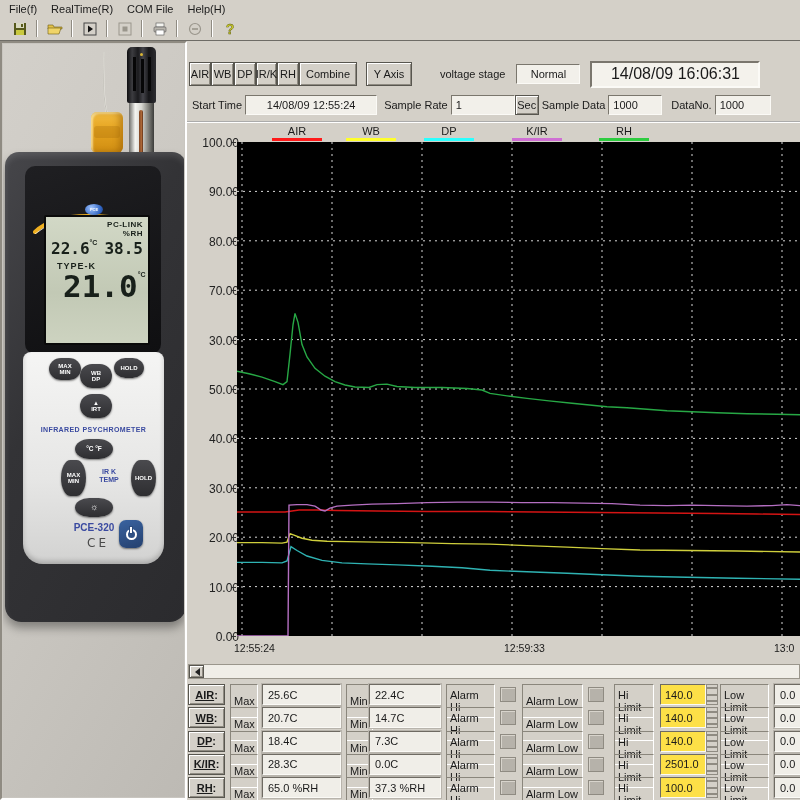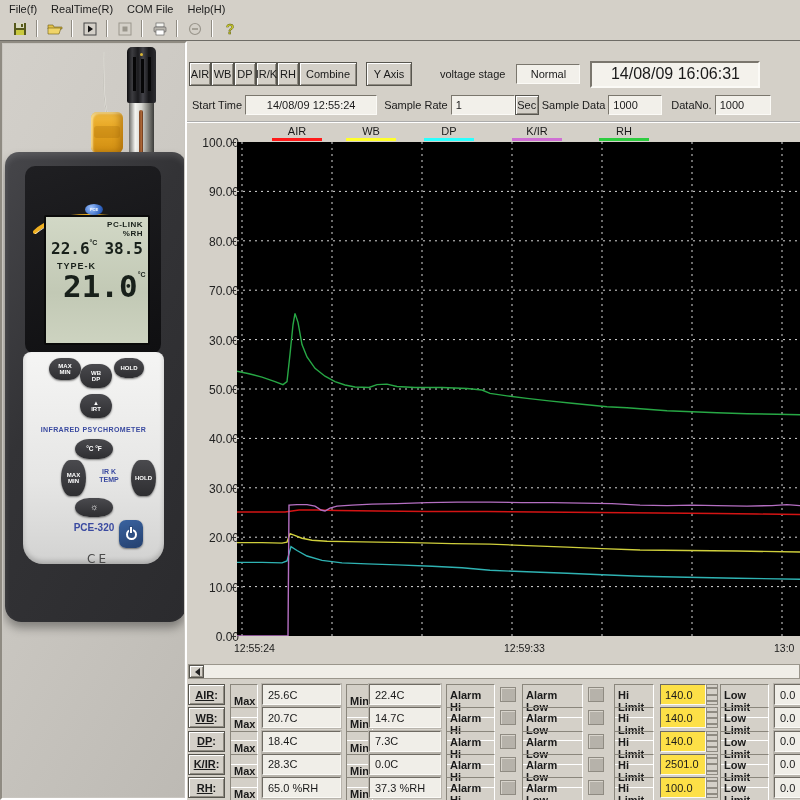--- a/index.html
+++ b/index.html
@@ -40,21 +40,21 @@
   .lcd-sup { font-size:7px; font-weight:bold; vertical-align:top; }
   .lcd-typek { font-size:9px; font-weight:bold; margin:3px 0 0 6px; letter-spacing:1px; }
   .lcd-big { font-size:31px; line-height:30px; font-family:"DejaVu Sans Mono", monospace; font-weight:bold; margin-left:12px; }
   .panel { left:20px; top:308px; width:141px; height:212px; background:linear-gradient(180deg,#f5f5f4 0%,#e6e6e5 60%,#d2d2d1 100%); border-radius:8px 8px 20px 20px; box-shadow:inset 0 -3px 5px rgba(0,0,0,.2); }
   .dbtn { position:absolute; background:linear-gradient(180deg,#4a4a4e,#2e2e31); color:#fff; border-radius:45% 45% 45% 45% / 60% 60% 60% 60%;
         font-size:6px; font-weight:bold; text-align:center; display:flex; align-items:center; justify-content:center; white-space:pre-line; line-height:6.5px; box-shadow:0 1px 2px rgba(0,0,0,.5); }
   .blue-txt { position:absolute; color:#3a4aa0; font-weight:bold; text-align:center; }
   .pwr { position:absolute; left:96px; top:168px; width:24px; height:28px; border-radius:7px; background:linear-gradient(160deg,#3a63a0,#24406e); display:flex; align-items:center; justify-content:center; box-shadow:0 1px 2px rgba(0,0,0,.5); }
   .pwr-ring { width:11px; height:11px; border:2px solid #fff; border-radius:50%; position:relative; }
   .pwr-ring::after { content:""; position:absolute; left:2.5px; top:-4px; width:2px; height:6px; background:#fff; box-shadow:0 0 0 1px #2c4c7e; }
-  .ce { position:absolute; left:64px; top:200px; font-size:12px; letter-spacing:3px; color:#4a4a4a; font-family:"DejaVu Sans", sans-serif; }
+  .ce { position:absolute; left:64px; top:184px; font-size:12px; letter-spacing:3px; color:#4a4a4a; font-family:"DejaVu Sans", sans-serif; }
 
   
   #right-pane { position:relative; width:613px; height:759px; background:#d4d0c8; overflow:hidden; }
   .rp-title { position:absolute; top:4px; left:0; width:100%; text-align:center; font-weight:bold; font-size:12px; }
   #row1 { position:absolute; top:20px; left:2px; height:26px; display:flex; align-items:center; }
   #row2 { position:absolute; top:53px; left:2px; height:21px; display:flex; align-items:center; }
   .btn { background:#d4d0c8; border:1px solid #58564f; box-shadow:inset 1px 1px 0 #fff, inset -1px -1px 0 #8f8b82; text-align:center; font-size:11px; display:flex; align-items:center; justify-content:center; height:24px; cursor:default; }
   .btn.small { height:20px; }
   .sunken { background:#f2f0ea; border:1px solid; border-color:#7a766d #fbfaf6 #fbfaf6 #7a766d; display:flex; align-items:center; padding:0 4px; height:20px; }
   .lbl { padding:0 3px; white-space:nowrap; }
@@ -67,21 +67,21 @@
   #plot { position:absolute; left:50px; top:101px; width:563px; height:494px; background:#000; }
   .xlab { position:absolute; top:601px; font-size:10.5px; white-space:nowrap; }
   #hscroll { position:absolute; top:623px; left:1px; width:612px; height:15px; background:#f0eee8; border:1px solid #9a968c; display:flex; }
   .sb-btn { width:15px; height:13px; background:#d4d0c8; border:1px solid #58564f; box-shadow:inset 1px 1px 0 #fff, inset -1px -1px 0 #8f8b82; display:flex; align-items:center; justify-content:center; }
   .tri-left { width:0; height:0; border:4px solid transparent; border-right:5px solid #222; margin-right:3px; }
   #table { position:absolute; top:641px; left:0; width:613px; height:118px; }
   .trow { position:absolute; left:0; width:613px; height:21px; }
   .tcell { position:absolute; height:21px; display:flex; align-items:center; font-size:11px; }
   .chan-btn { left:1px; width:37px; background:#d4d0c8; border:1px solid #58564f; box-shadow:inset 1px 1px 0 #fff, inset -1px -1px 0 #8f8b82; justify-content:center; font-weight:bold; }
   .chan-btn u { font-weight:bold; }
-  .flat { border:1px solid; border-color:#8a867c #fff #fff #8a867c; padding:16px 3px;font-weight:bold; }
+  .flat { border:1px solid; border-color:#8a867c #fff #fff #8a867c; padding:16px 3px; }
   .vbox { background:#f0eee8; border:1px solid; border-color:#6e6a62 #fbfaf6 #fbfaf6 #6e6a62; box-shadow:0 0 0 1px #b8b4ac; padding:8px 5px; }
   .led { width:15px; height:15px; top:3px; background:#b6b2aa; border:1px solid #8f8b82; box-shadow:inset 1px 1px 0 #d8d4cc; }
   .spin { left:473px; width:58px; }
   .spin .val { flex:1; height:21px; display:flex; align-items:center; padding:0 4px; background:#fde047; border:1px solid; border-color:#6e6a62 #fbfaf6 #fbfaf6 #6e6a62; }
   .spin .arrows { width:12px; height:21px; display:flex; flex-direction:column; }
   .spin .arrows div { flex:1; background:#d4d0c8; border:1px solid #8f8b82; display:flex; align-items:center; justify-content:center; }
   .tri-up { width:0; height:0; border:3px solid transparent; border-bottom:4px solid #222; margin-bottom:2px; }
   .tri-dn { width:0; height:0; border:3px solid transparent; border-top:4px solid #222; margin-top:2px; }
 </style>
 </head>

